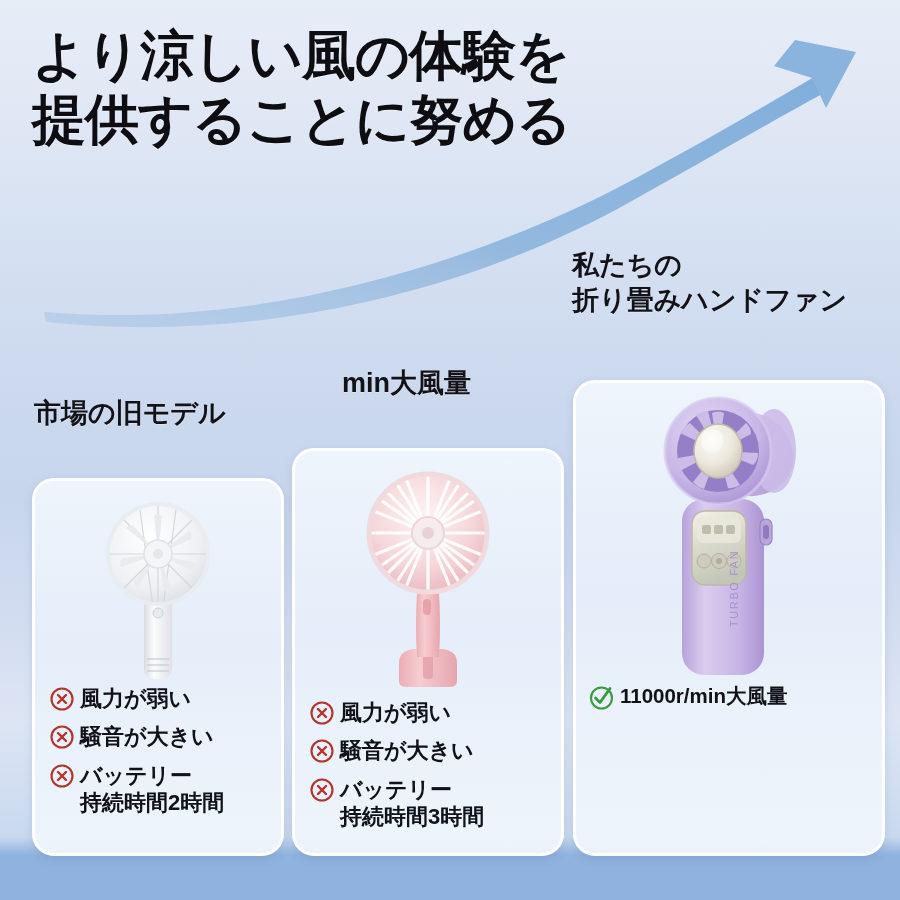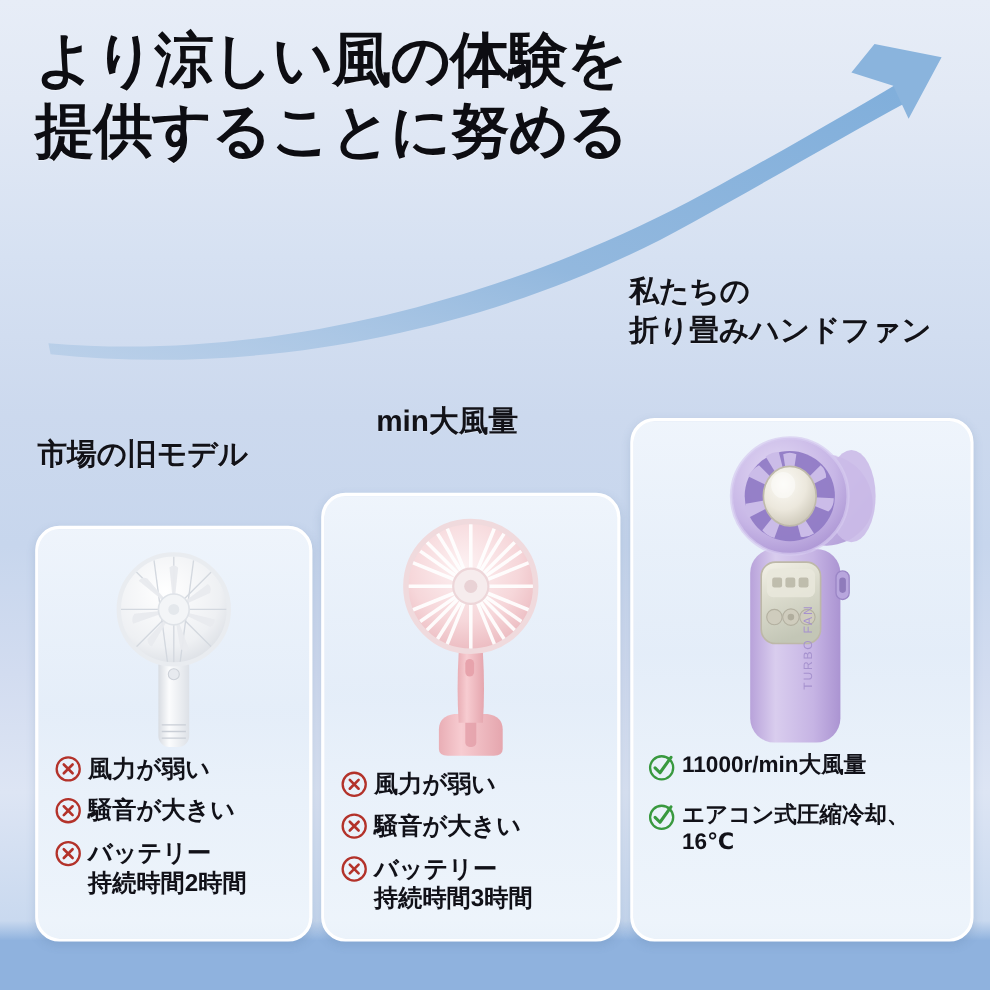--- a/index.html
+++ b/index.html
@@ -111,21 +111,21 @@
 
   .bullet-icon { flex: 0 0 auto; margin-top: 1px; }
 
   .bullet-text {
     color: #111118;
     font-size: 22px;
     font-weight: 600;
     line-height: 1.24;
     white-space: pre-line;
   }
-  .b-ours .bullet-text { font-size: 20.5px; }
+  .b-ours .bullet-text { font-size: 20.5px; text-align: right; }
   .b-ours .bullet { margin-bottom: 17px; }
 </style>
 </head>
 <body>
 
 <div id="poster">
 
   <svg id="swoosh" viewBox="0 0 900 900" xmlns="http://www.w3.org/2000/svg">
     <defs>
       <linearGradient id="swGrad" x1="0" y1="1" x2="1" y2="0">
@@ -373,23 +373,16 @@
       </svg>
     </div>
     <div class="bullets b-ours">
       <div class="bullet">
         <svg class="bullet-icon" width="27" height="27" viewBox="0 0 27 27">
           <circle cx="13.5" cy="14" r="10.5" fill="none" stroke="#39993f" stroke-width="2.1"></circle>
           <path d="M7.5 14 L12 18.5 L22 4.5" fill="none" stroke="#39993f" stroke-width="2.8" stroke-linecap="round" stroke-linejoin="round"></path>
         </svg>
         <div class="bullet-text">11000r/min大風量</div>
       </div>
-      <div class="bullet">
-        <svg class="bullet-icon" width="27" height="27" viewBox="0 0 27 27">
-          <circle cx="13.5" cy="14" r="10.5" fill="none" stroke="#39993f" stroke-width="2.1"></circle>
-          <path d="M7.5 14 L12 18.5 L22 4.5" fill="none" stroke="#39993f" stroke-width="2.8" stroke-linecap="round" stroke-linejoin="round"></path>
-        </svg>
-        <div class="bullet-text">エアコン式圧縮冷却、16℃</div>
-      </div>
     </div>
   </div>
 
 </div>
 
 </body></html>

